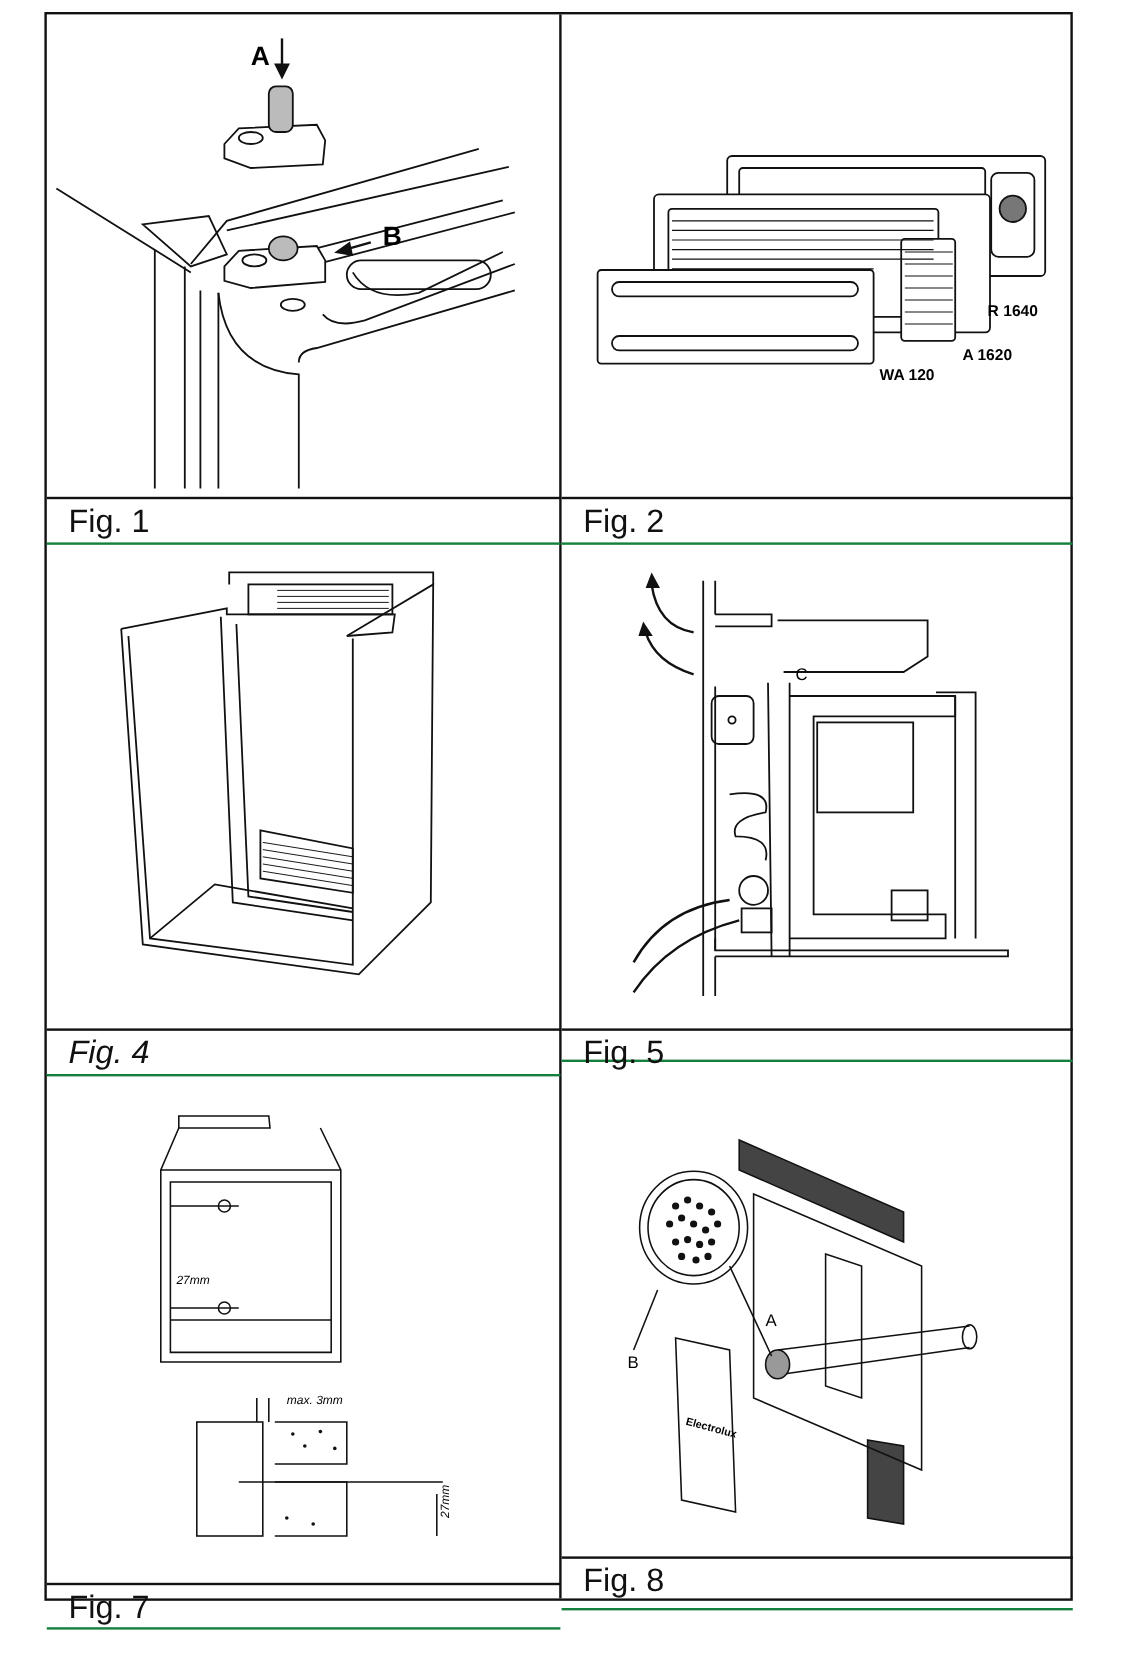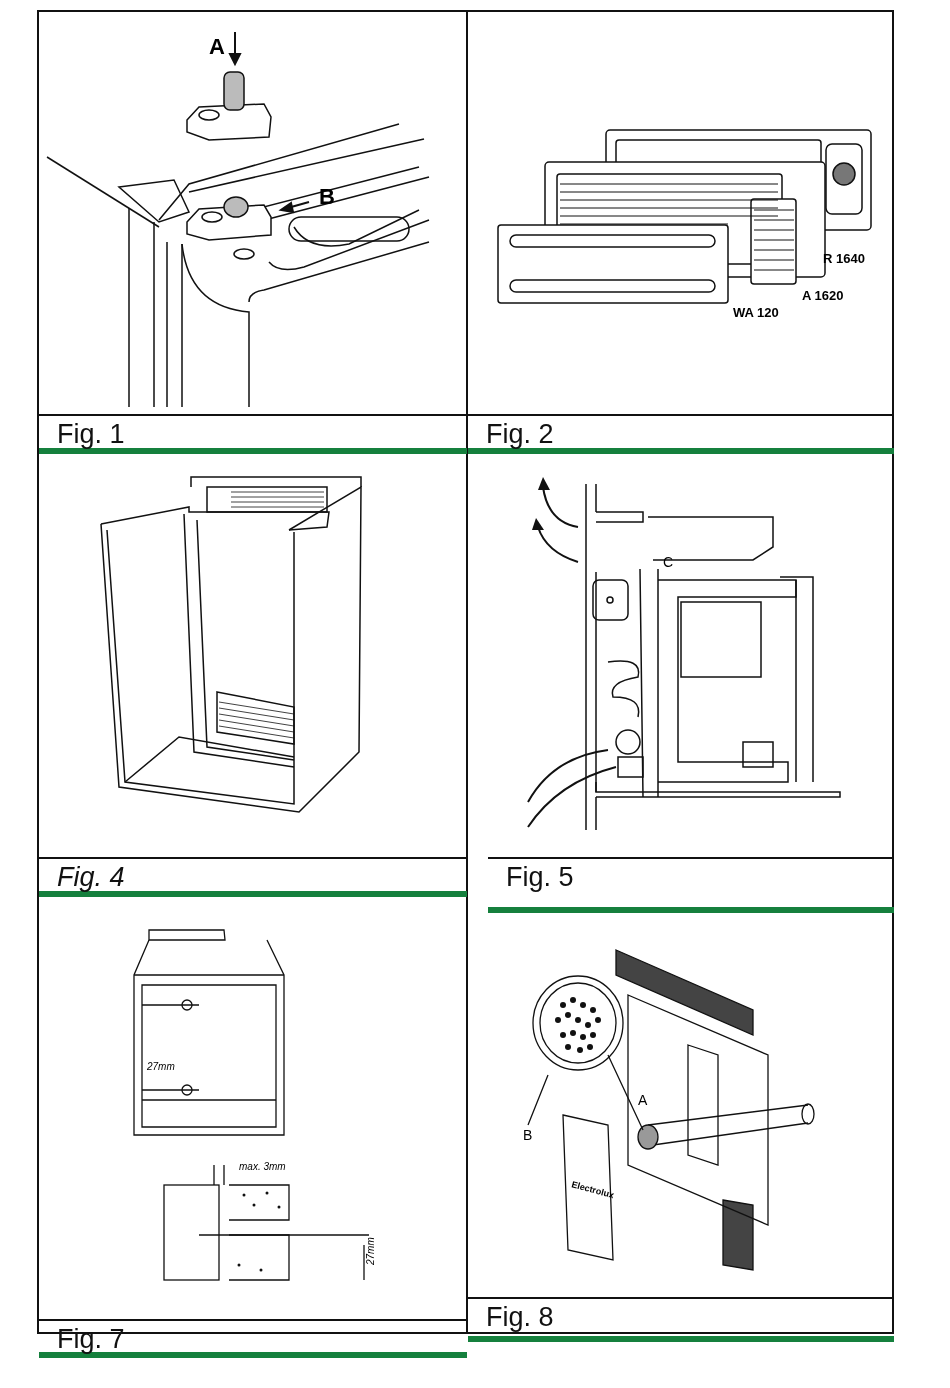--- a/index.html
+++ b/index.html
@@ -1,20 +1,20 @@
 <!DOCTYPE html>
 <html><head>
 <meta charset="utf-8">
 <style>
   html,body{margin:0;padding:0;background:#fff;}
   body{width:950px;height:1388px;position:relative;font-family:"Liberation Sans",sans-serif;color:#111;overflow:hidden;}
   .sheet{position:absolute;left:37px;top:10px;width:857px;height:1324px;border:2px solid #111;box-sizing:border-box;}
   .cell{position:absolute;box-sizing:border-box;}
   .fig{position:absolute;left:0;right:0;top:0;}
-  .cap{position:absolute;left:0;right:0;border-top:2px solid #111;border-bottom:6px solid #15803d;box-sizing:border-box;font-size:27px;padding-left:18px;line-height:36px;}
+  .cap{position:absolute;left:0;right:0;border-top:2px solid #111;border-bottom:2px solid #15803d;box-sizing:border-box;font-size:27px;padding-left:18px;line-height:36px;}
   .vline{position:absolute;top:0;bottom:0;left:427px;width:2px;background:#111;}
   svg{position:absolute;left:0;top:0;overflow:visible;}
   svg text{font-family:"Liberation Sans",sans-serif;}
   .lbl{font-weight:bold;}
 </style>
 </head>
 <body>
 
 <div class="sheet">
   <div class="vline"></div>
@@ -135,21 +135,21 @@
           <path d="M60 350 Q85 305 140 298"></path>
           <path d="M60 375 Q90 330 148 315"></path>
         </g>
         <g fill="#111">
           <path d="M70 38 L75 25 L82 38 Z"></path>
           <path d="M64 78 L68 66 L76 78 Z"></path>
         </g>
         <text x="195" y="115" font-size="14">C</text>
       </svg>
     </div>
-    <div class="cap" style="top:405px;height:56px;margin-left:20px;">Fig. 5</div>
+    <div class="cap" style="top:405px;height:28px;">Fig. 5</div>
   </div>
 
   <div class="cell" style="left:0;top:883px;width:428px;height:441px;">
     <div class="fig" style="height:402px;font-style:italic;">
       <svg width="428" height="402">
         <g fill="none" stroke="#111" stroke-width="1.3">
           <path d="M110 35 L185 35 L186 45 L110 45 Z"></path>
           <path d="M110 45 L95 80 L95 240 L245 240 L245 80 L228 45"></path>
           <path d="M95 80 L245 80 M103 90 L237 90 L237 232 L103 232 Z"></path>
           <path d="M103 205 L237 205"></path>

